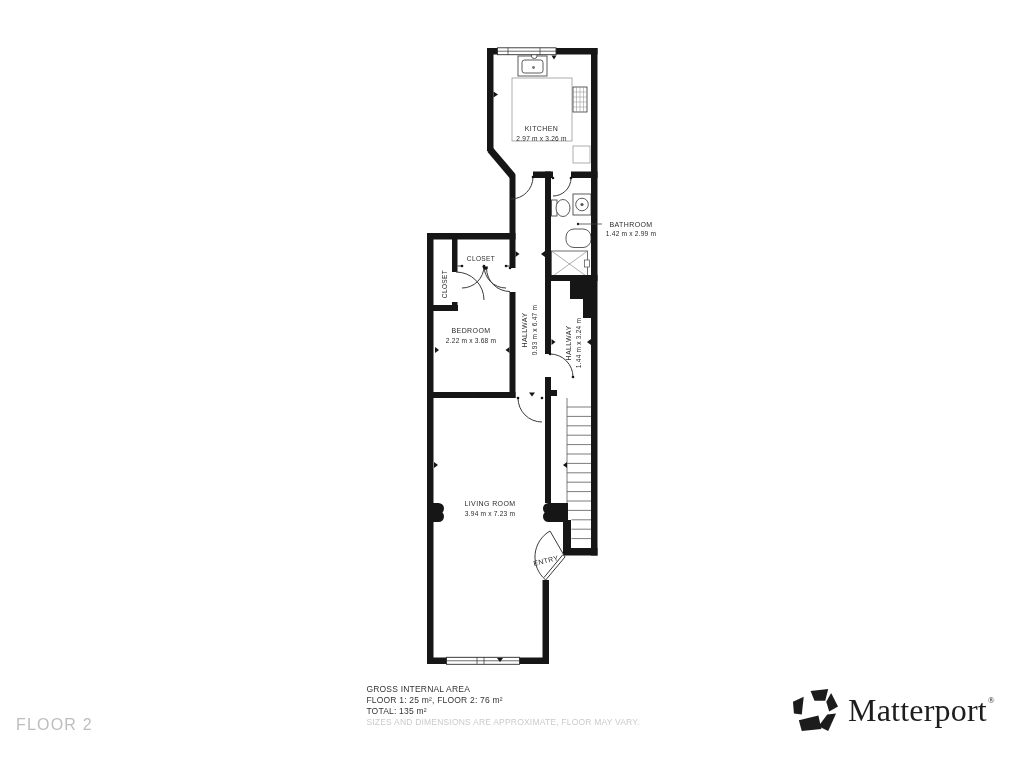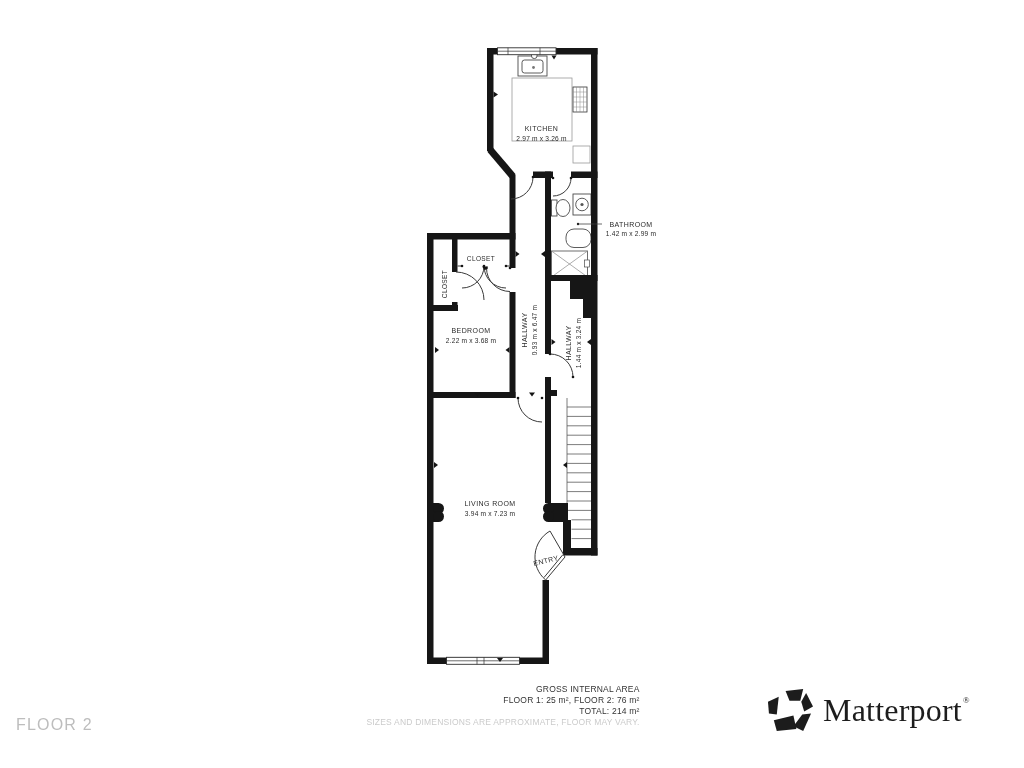--- a/index.html
+++ b/index.html
@@ -17,26 +17,26 @@
   .win{fill:#ffffff;stroke:#2e2e2e;stroke-width:.9;}
   .winline{stroke:#2e2e2e;stroke-width:.7;}
   .door{stroke:#3a3a3a;stroke-width:1;fill:none;}
   .marker{fill:#141414;}
   .footer-floor{
     position:absolute;left:16px;top:716px;
     font-size:16px;letter-spacing:1.2px;color:#bdbdbd;
   }
   .area-block{
     position:absolute;left:503px;top:684px;transform:translateX(-50%);
-    width:max-content;text-align:right;color:#333;
+    width:max-content;text-align:left;color:#333;
     font-size:8.5px;line-height:11px;letter-spacing:.2px;
   }
   .area-block .disclaimer{color:#cbcbcb;}
   .brand{
-    position:absolute;left:766px;top:687px;display:flex;align-items:center;text-align:center;
+    position:absolute;left:791px;top:687px;display:flex;align-items:center;text-align:center;
   }
   .brand-icon{width:47px;height:47px;display:block;}
   .brand-name{
     font-family:"Liberation Serif",serif;font-size:32px;color:#1d1d1d;
     margin-left:10px;letter-spacing:.2px;
   }
   .brand-reg{font-size:9px;color:#1d1d1d;position:relative;top:-11px;left:1px;font-family:"Liberation Serif",serif;}
 </style>
 </head>
 <body>
@@ -212,21 +212,21 @@
 
     <text class="room-name" transform="translate(546.5 563) rotate(-13)">ENTRY</text>
   </g>
 </svg>
 
 <div class="footer-floor">FLOOR 2</div>
 
 <div class="area-block">
   <div>GROSS INTERNAL AREA</div>
   <div>FLOOR 1: 25 m², FLOOR 2: 76 m²</div>
-  <div>TOTAL: 214 m²</div>
+  <div>TOTAL: 135 m²</div>
   <div class="disclaimer">SIZES AND DIMENSIONS ARE APPROXIMATE, FLOOR MAY VARY.</div>
 </div>
 
 <div class="brand">
   <svg class="brand-icon" viewBox="0 0 48 48">
     <g fill="#1c1c1c">
       <polygon points="20,4 38,2 35,14 24,14"></polygon>
       <polygon points="41,6 48,20 39,25 36,15"></polygon>
       <polygon points="46,27 38,45 28,40 37,28"></polygon>
       <polygon points="8,34 28,29 31,43 11,45"></polygon>

